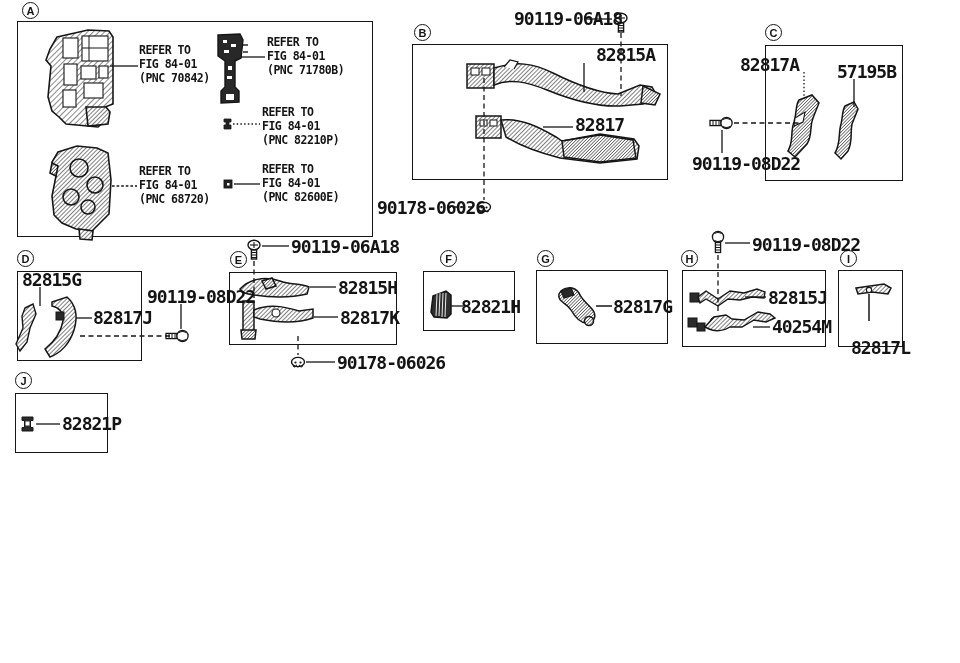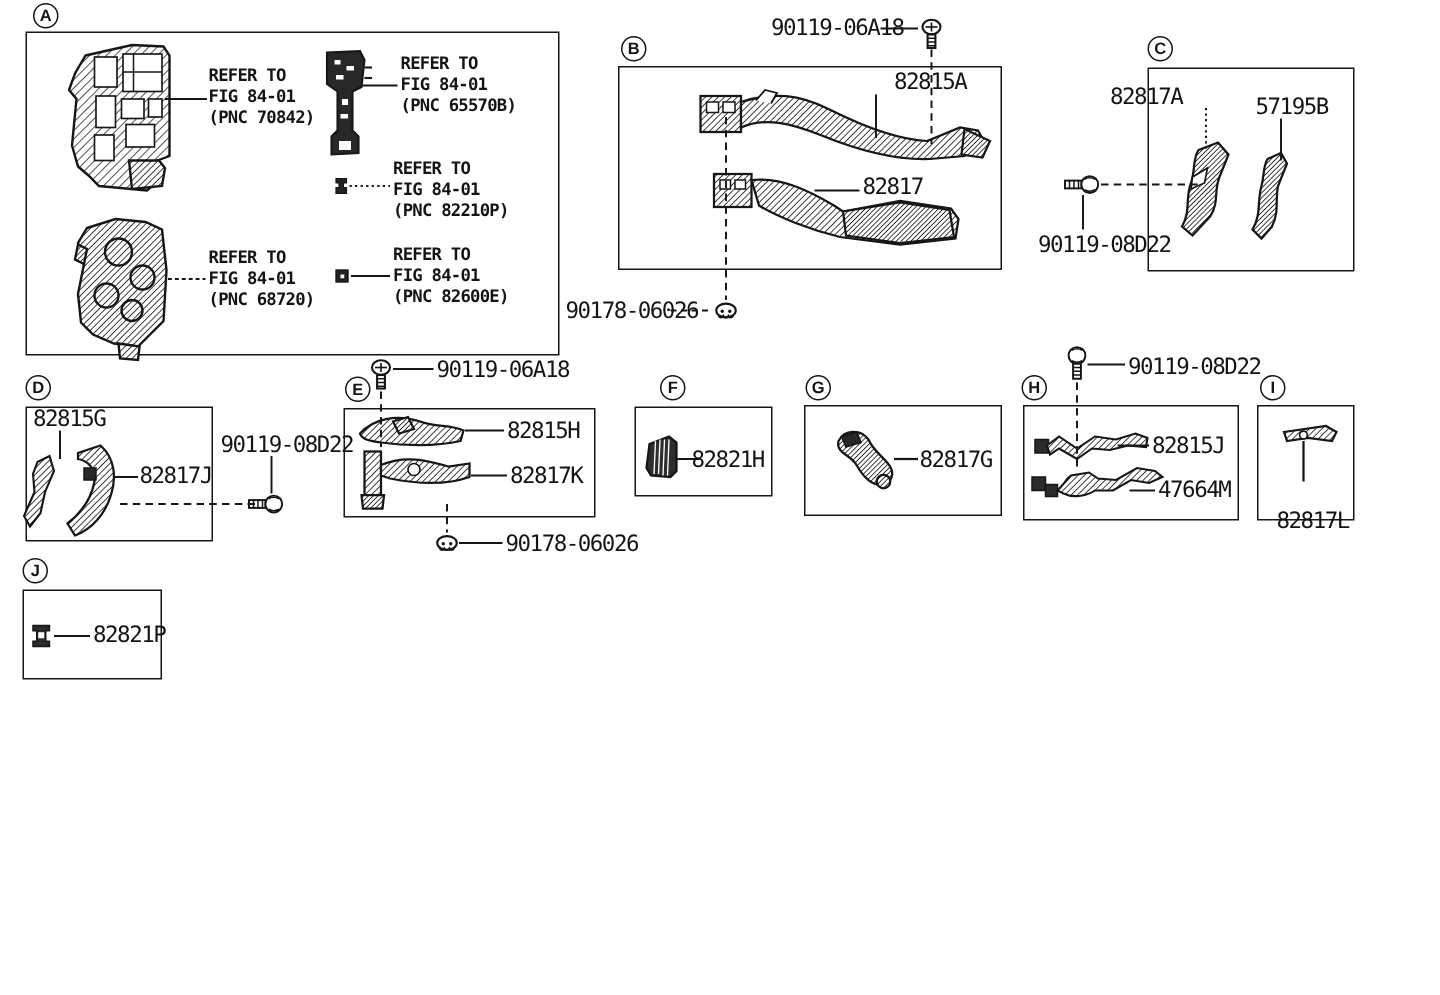--- a/index.html
+++ b/index.html
@@ -2,21 +2,21 @@
 <html><head>
 <meta charset="utf-8">
 <style>
   html,body{margin:0;padding:0;background:#ffffff;}
   .stage{position:relative;width:960px;height:663px;background:#fff;overflow:hidden;
          font-family:"DejaVu Sans Mono",monospace;color:#141414;}
   .box{position:absolute;border:1.8px solid #161616;box-sizing:border-box;}
   .circ{position:absolute;width:17px;height:17px;border:1.7px solid #161616;border-radius:50%;
         display:flex;align-items:center;justify-content:center;
         font:bold 11px "Liberation Sans",sans-serif;box-sizing:border-box;background:#fff;}
-  .lbl{position:absolute;font-weight:normal;font-size:15px;line-height:15px;
+  .lbl{position:absolute;font-weight:bold;font-size:18px;line-height:15px;
        letter-spacing:-1px;white-space:nowrap;}
   .ref{position:absolute;font-weight:bold;font-size:11.5px;line-height:14px;
        letter-spacing:-0.5px;white-space:nowrap;}
   .footer{position:absolute;font:bold 12.5px "Liberation Sans",sans-serif;letter-spacing:0.2px;margin-top:48px;}
   svg.art{position:absolute;left:0;top:0;pointer-events:none;}
 </style>
 </head>
 <body>
 
 <div class="stage">
@@ -307,21 +307,21 @@
   </svg>
 
   <div class="ref" style="left:139px;top:43px">
     <div>REFER TO</div>
     <div>FIG 84-01</div>
     <div>(PNC 70842)</div>
   </div>
   <div class="ref" style="left:267px;top:35px">
     <div>REFER TO</div>
     <div>FIG 84-01</div>
-    <div>(PNC 65570B)</div>
+    <div>(PNC 71780B)</div>
   </div>
   <div class="ref" style="left:262px;top:105px">
     <div>REFER TO</div>
     <div>FIG 84-01</div>
     <div>(PNC 82210P)</div>
   </div>
   <div class="ref" style="left:139px;top:164px">
     <div>REFER TO</div>
     <div>FIG 84-01</div>
     <div>(PNC 68720)</div>
@@ -348,19 +348,19 @@
   <div class="lbl" style="left:291px;top:239px">90119-06A18</div>
   <div class="lbl" style="left:338px;top:280px">82815H</div>
   <div class="lbl" style="left:340px;top:310px">82817K</div>
   <div class="lbl" style="left:337px;top:355px">90178-06026</div>
 
   <div class="lbl" style="left:461px;top:299px">82821H</div>
   <div class="lbl" style="left:613px;top:299px">82817G</div>
 
   <div class="lbl" style="left:752px;top:237px">90119-08D22</div>
   <div class="lbl" style="left:768px;top:290px">82815J</div>
-  <div class="lbl" style="left:772px;top:319px">47664M</div>
+  <div class="lbl" style="left:772px;top:319px">40254M</div>
 
   <div class="lbl" style="left:851px;top:340px">82817L</div>
   <div class="lbl" style="left:62px;top:416px">82821P</div>
 
   <div class="footer" style="left:890px;top:647px">82H5DSA</div>
 </div>
 
 </body></html>

